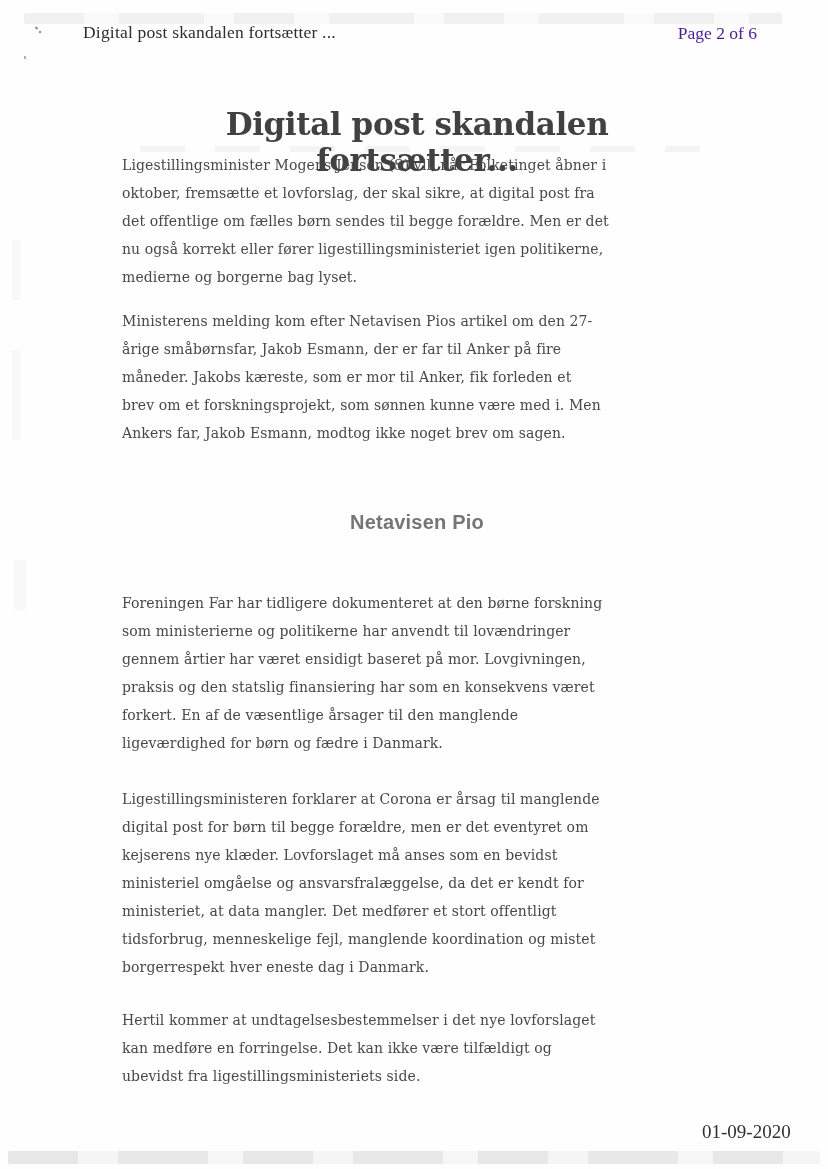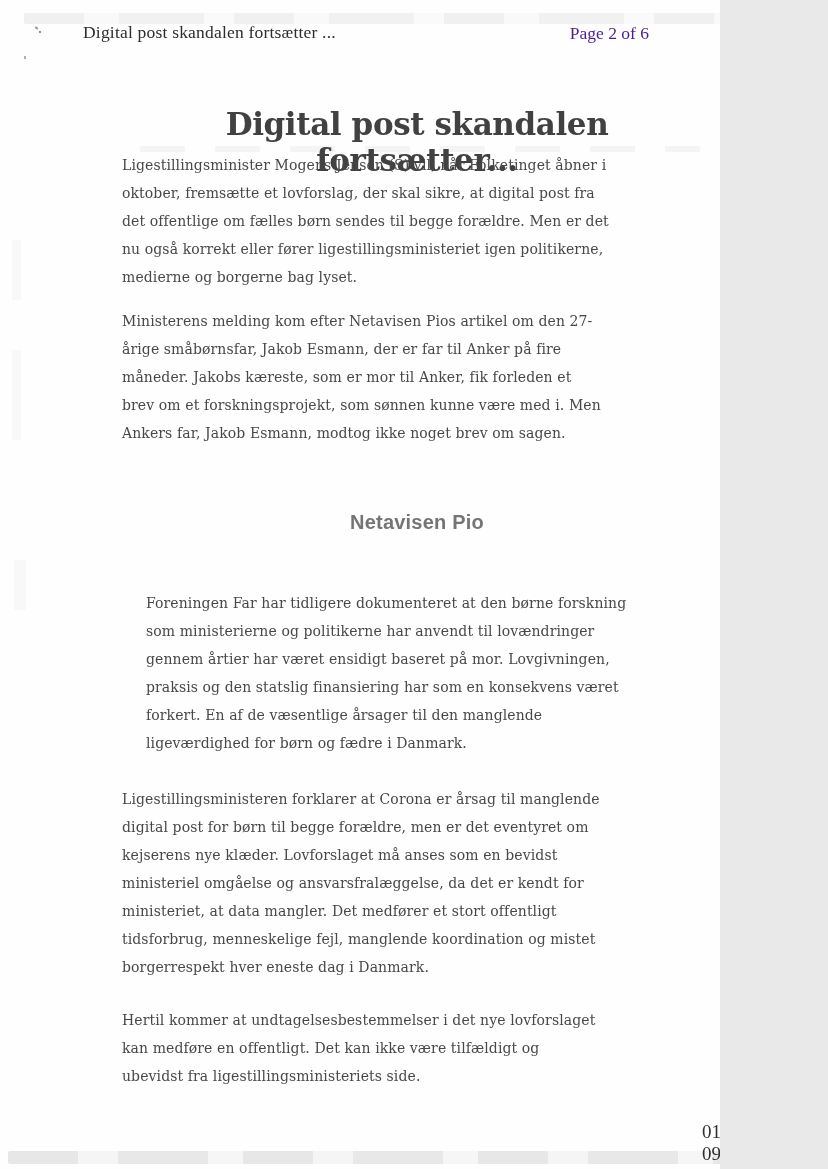--- a/index.html
+++ b/index.html
@@ -1,19 +1,19 @@
 <!DOCTYPE html>
 <html lang="da"><head>
 <meta charset="utf-8">
 <style>
   * { margin: 0; padding: 0; box-sizing: border-box; }
   html, body { background: #e9e9e9; }
   .page {
     position: relative;
-    width: 720px;
+    width: 828px;
     height: 1169px;
     background: #fefefe;
     overflow: hidden;
     font-family: "Liberation Serif", serif;
     padding-left: 40px;
   }
   
   .print-header-title {
     position: absolute;
     left: 83px; top: 22px;
@@ -58,21 +58,21 @@
     left: 122px;
     font-family: "DejaVu Serif", serif;
     font-size: 14px;
     line-height: 28px;
     color: #484848;
     white-space: pre;
     letter-spacing: 0.1px;
   }
   .para-1 { top: 151px; }
   .para-2 { top: 307px; }
-  .para-3 { top: 589px; margin-left: 24px; }
+  .para-3 { top: 589px; }
   .para-4 { top: 785px; }
   .para-5 { top: 1006px; }
   .byline {
     position: absolute;
     left: 122px; top: 511px;
     width: 590px;
     text-align: center;
     font-family: "Liberation Sans", sans-serif;
     font-weight: bold;
     font-size: 20px;
@@ -161,19 +161,19 @@
 
   <div class="para para-4">Ligestillingsministeren forklarer at Corona er årsag til manglende
 digital post for børn til begge forældre, men er det eventyret om
 kejserens nye klæder. Lovforslaget må anses som en bevidst
 ministeriel omgåelse og ansvarsfralæggelse, da det er kendt for
 ministeriet, at data mangler. Det medfører et stort offentligt
 tidsforbrug, menneskelige fejl, manglende koordination og mistet
 borgerrespekt hver eneste dag i Danmark.</div>
 
   <div class="para para-5">Hertil kommer at undtagelsesbestemmelser i det nye lovforslaget
-kan medføre en offentligt. Det kan ikke være tilfældigt og
+kan medføre en forringelse. Det kan ikke være tilfældigt og
 ubevidst fra ligestillingsministeriets side.</div>
 
   <div class="print-footer-date">01-09-2020</div>
 
   <div class="scan-band-bottom"></div>
 </div>
 
 </body></html>

